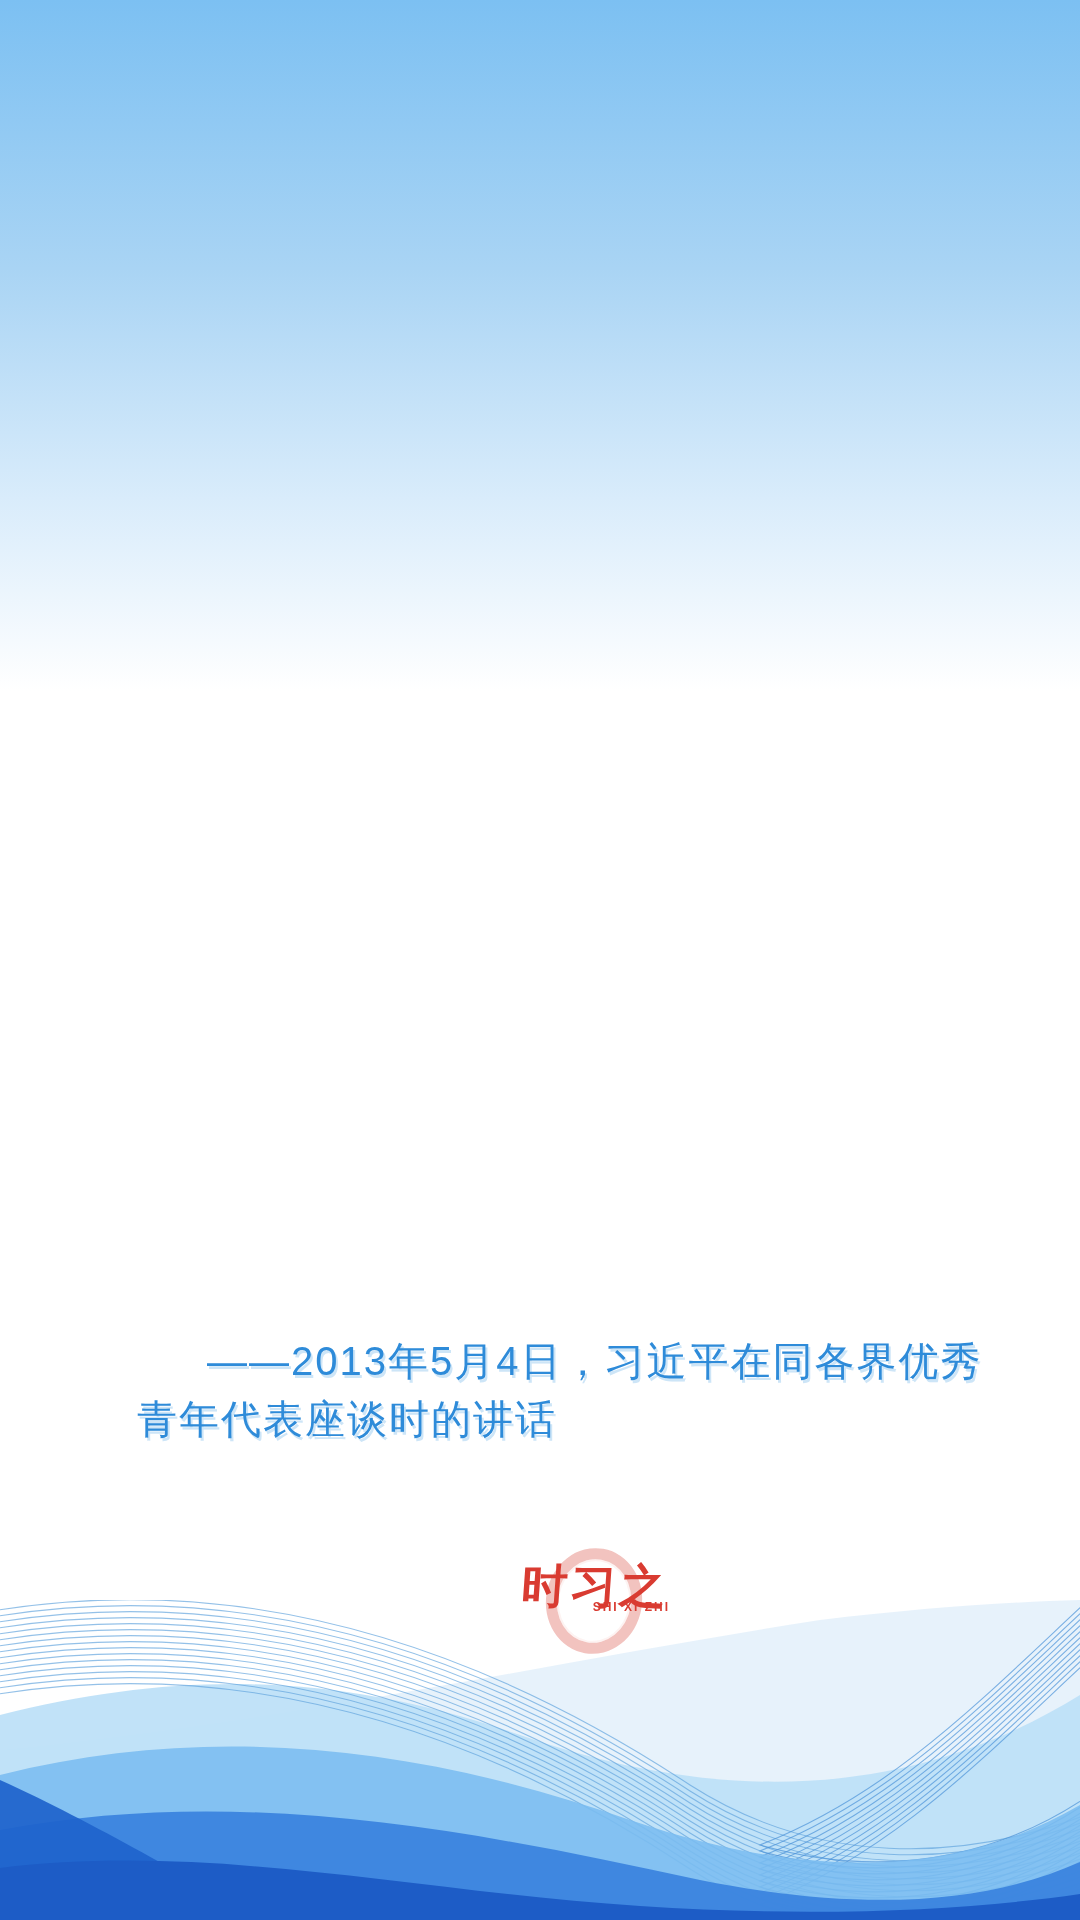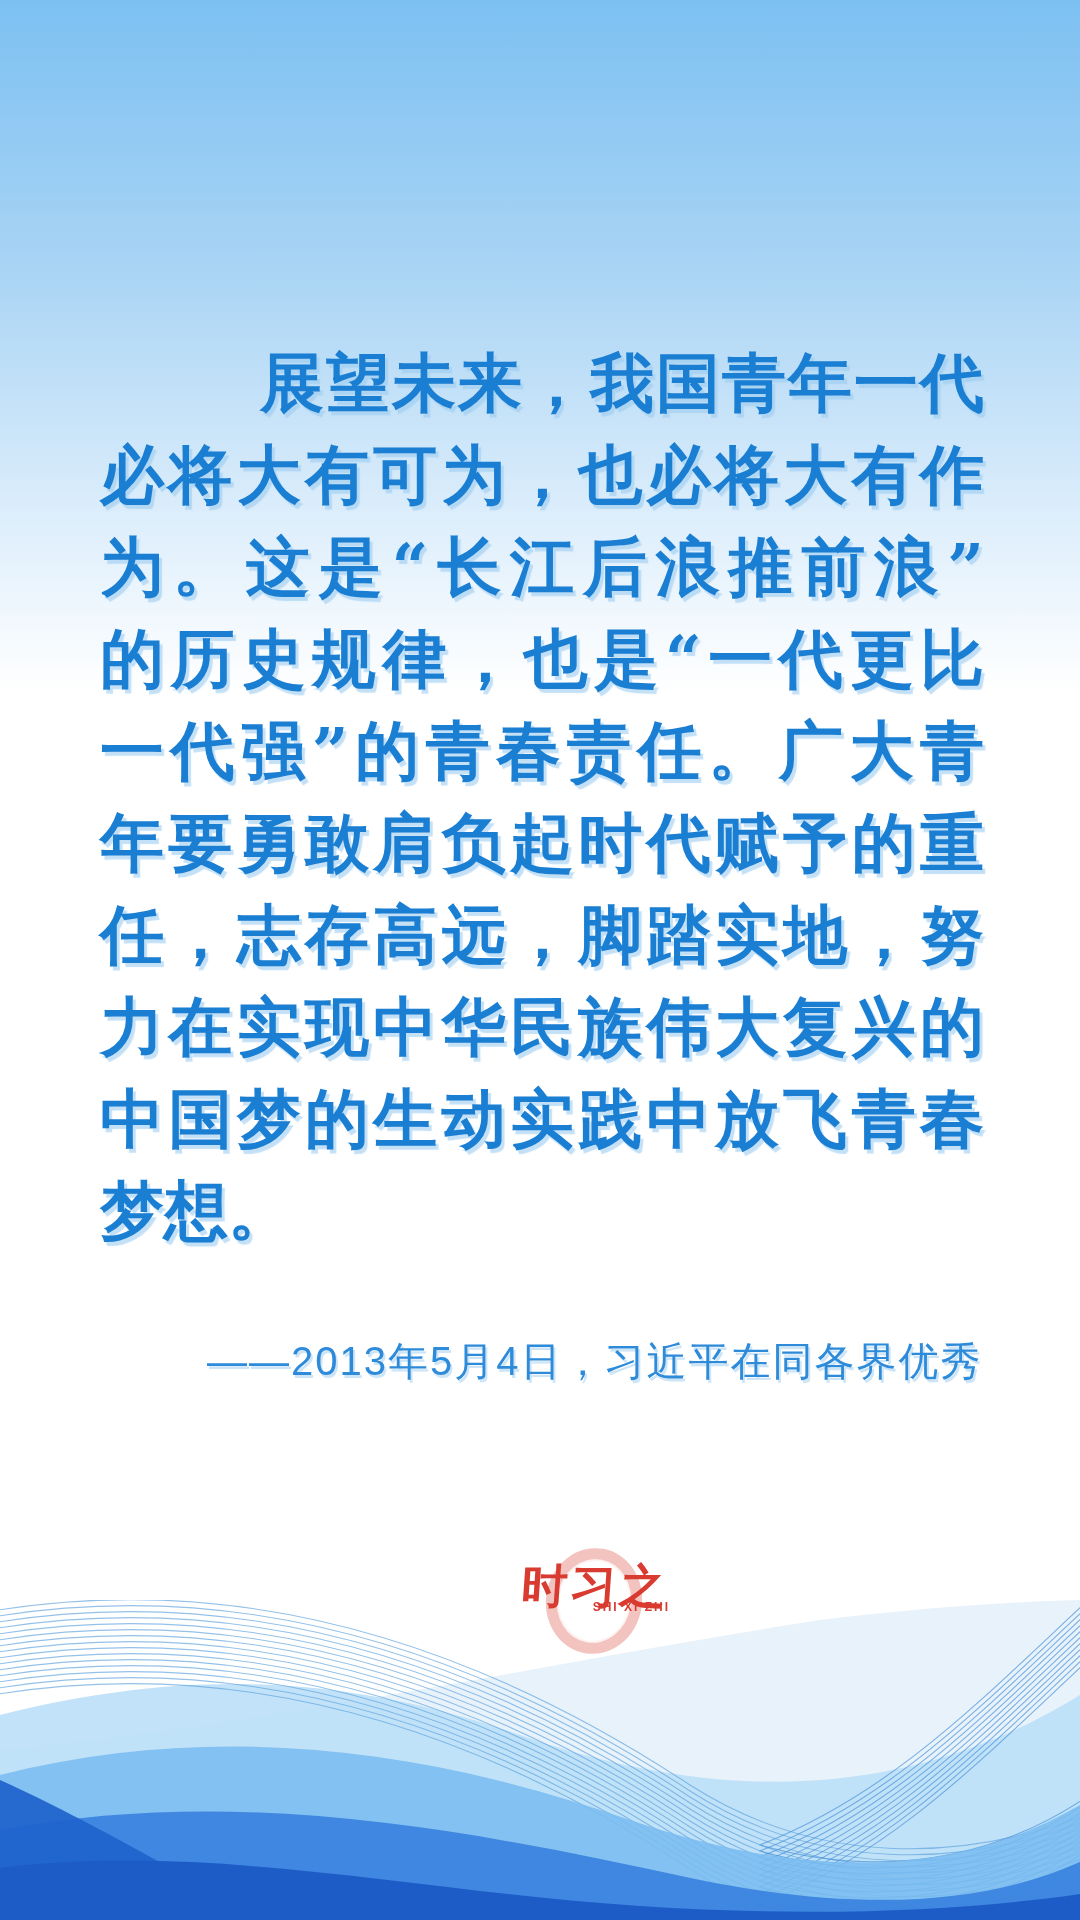--- a/index.html
+++ b/index.html
@@ -105,35 +105,24 @@
   }
 
   
   .waves { position: absolute; left: 0; bottom: 0; width: 1080px; height: 320px; display: block; }
 </style>
 </head>
 <body>
 
 <div class="poster">
 
-  <div class="quote">
-    <div class="q-line first">展望未来，我国青年一代</div>
-    <div class="q-line">必将大有可为，也必将大有作</div>
-    <div class="q-line">为。这是“长江后浪推前浪”</div>
-    <div class="q-line">的历史规律，也是“一代更比</div>
-    <div class="q-line">一代强”的青春责任。广大青</div>
-    <div class="q-line">年要勇敢肩负起时代赋予的重</div>
-    <div class="q-line">任，志存高远，脚踏实地，努</div>
-    <div class="q-line">力在实现中华民族伟大复兴的</div>
-    <div class="q-line">中国梦的生动实践中放飞青春</div>
-    <div class="q-line last">梦想。</div>
-  </div>
 
   <div class="attribution">
     <div class="a-line1">——2013年5月4日，习近平在同各界优秀</div>
+    <div class="a-line2">青年代表座谈时的讲话</div>
   </div>
 
   <div class="logos">
     <div class="sxz-logo">
       <div class="sxz-ring"></div>
       <div class="sxz-title">时习之</div>
       <div class="sxz-subtitle">SHI XI ZHI</div>
     </div>
   </div>
 

